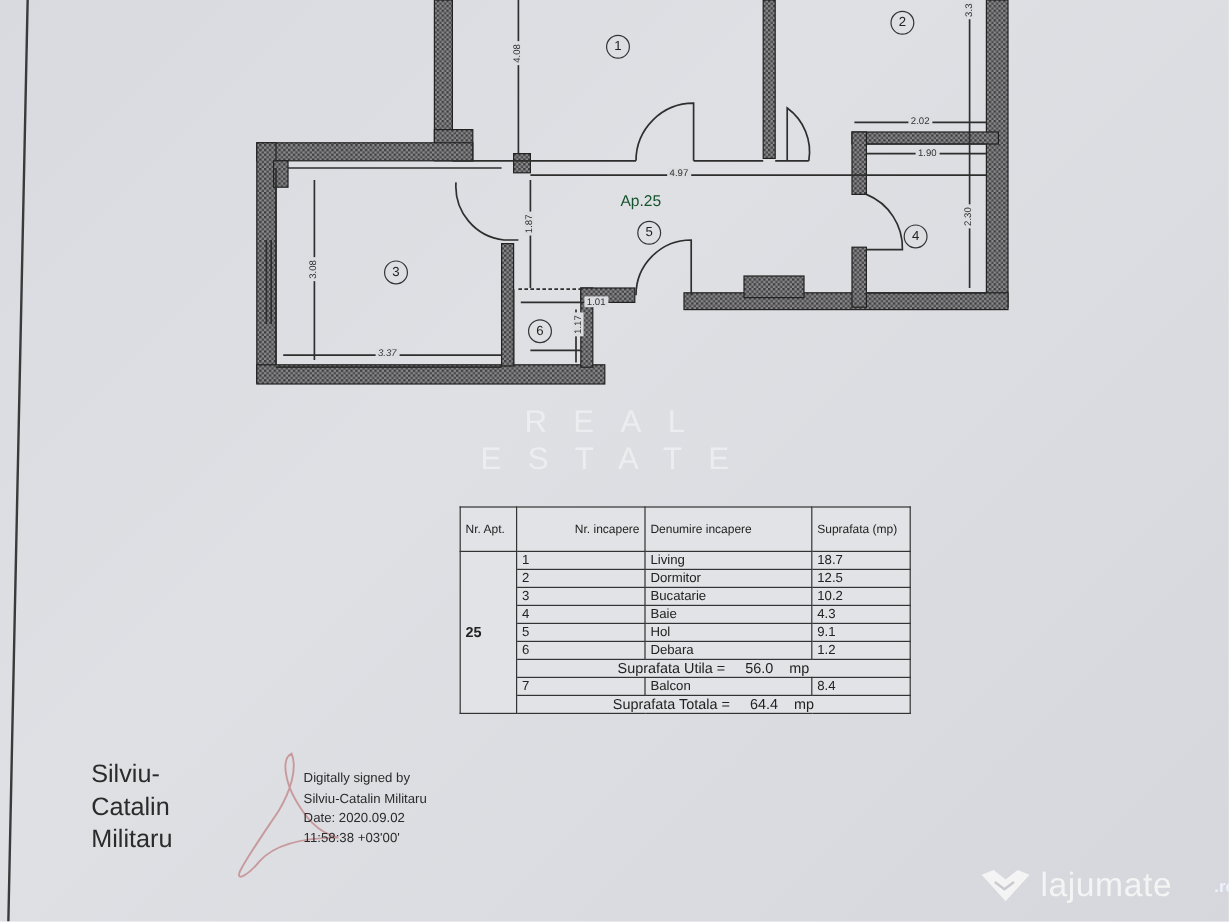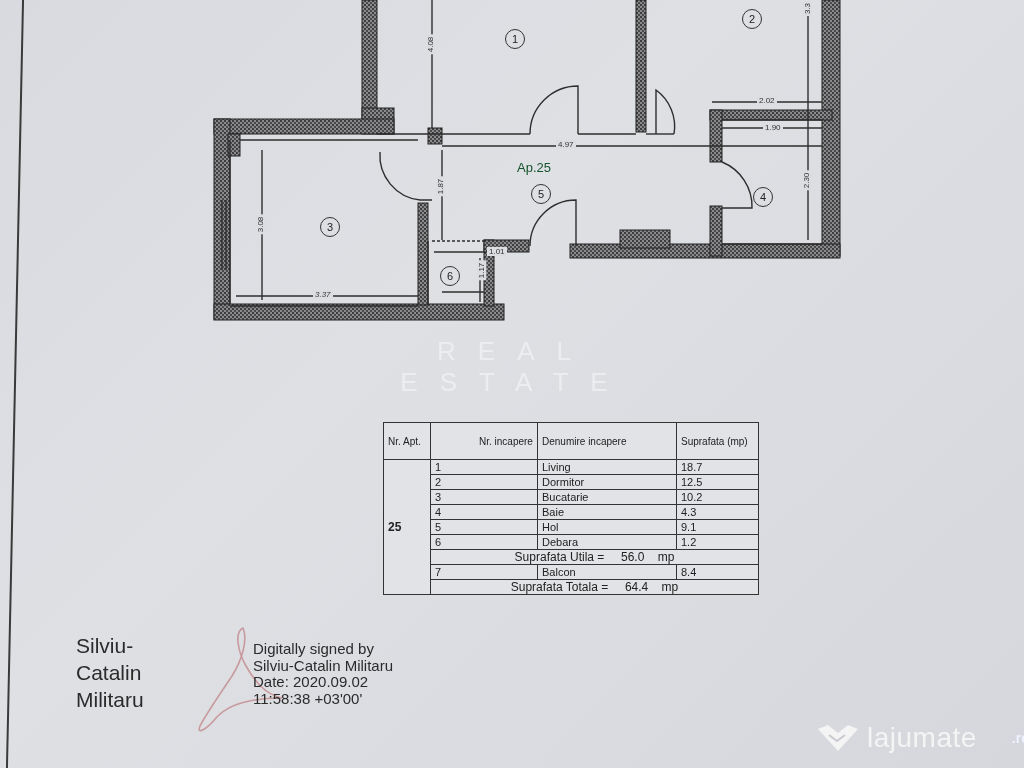--- a/index.html
+++ b/index.html
@@ -18,21 +18,21 @@
     .watermark { position: absolute; left: 310px; top: 340px; width: 410px; text-align: center; pointer-events: none; }
     .wm-main { font-size: 52px; letter-spacing: 6px; color: rgba(240, 215, 110, 0.28); font-weight: bold; }
     .wm-sub { font-size: 26px; letter-spacing: 22px; color: rgba(255,255,255,0.45); margin-top: -4px; }
     table.rooms { position: absolute; left: 383px; top: 422px; width: 376px; border-collapse: collapse;
       font-size: 11px; color: #222; background: #e2e3e6; }
     table.rooms td, table.rooms th { border: 1.5px solid #333; padding: 0 4px; height: 14px; text-align: left; font-weight: normal; }
     table.rooms th { height: 36px; font-size: 10px; line-height: 11px; }
     table.rooms td.apt { font-weight: bold; font-size: 12px; }
     table.rooms td.summary { text-align: center; font-size: 12px; }
     .signer-name { position: absolute; left: 76px; top: 632px; font-size: 21px; line-height: 27px; color: #2b2b2b; }
-    .sig-details { position: absolute; left: 253px; top: 641px; font-size: 15px; line-height: 16.5px; color: #2b2b2b; }
+    .sig-details { position: absolute; left: 253px; top: 641px; font-size: 11px; line-height: 16.5px; color: #2b2b2b; }
     .sig-mark { position: absolute; left: 188px; top: 622px; }
     .brand { position: absolute; left: 815px; top: 722px; display: flex; align-items: center; gap: 6px; color: #f4f4f4; }
     .brand-text { font-size: 28px; font-weight: normal; letter-spacing: 0.5px; }
     .brand-tld { font-size: 14px; font-weight: bold; color: #eef1ff; margin-left: 29px; }
   </style>
 </head>
 <body>
 
 <div class="page-edge"></div>
 

